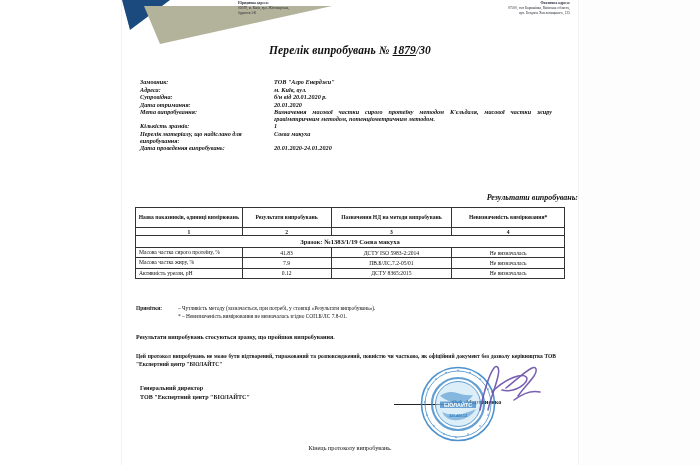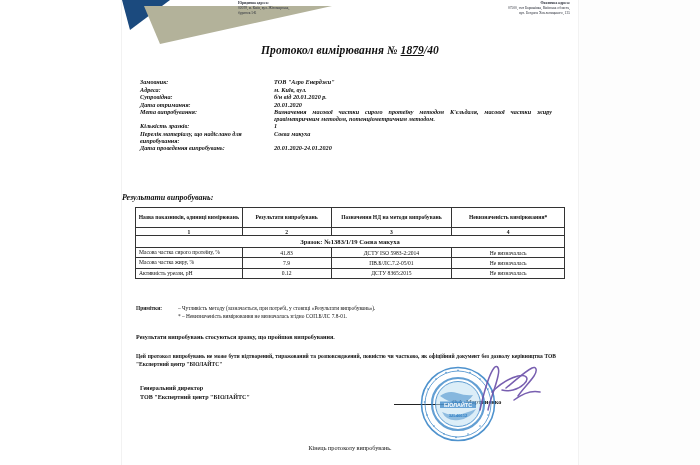--- a/index.html
+++ b/index.html
@@ -93,21 +93,21 @@
     vertical-align: top;
     font-style: italic;
     font-weight: bold;
   }
   .meta-value.justify { text-align: justify; }
   .meta-label.wrap { width: 134px; }
 
   
   #results-title {
     position: absolute; top: 193px; left: 0; width: 456px;
-    text-align: left; font-size: 8px; font-weight: bold;
+    text-align: right; font-size: 8px; font-weight: bold;
     font-style: italic; color: #101010;
   }
 
   
   #results-table {
     position: absolute;
     top: 207px; left: 13px;
     width: 430px;
     border-collapse: collapse;
     font-size: 5.6px;
@@ -197,22 +197,22 @@
       <div>будинок 5-Б</div>
     </div>
     <div class="hdr-right">
       <div class="hdr-name">Фактична адреса:</div>
       <div>07500, смт Баришівка, Київська область,</div>
       <div>вул. Богдана Хмельницького, 135</div>
     </div>
   </div>
 
   <div id="doc-title">
-    <span>Протокол вимірювання №</span>
-    <span class="num-underline">1879</span><span>/40</span>
+    <span>Перелік випробувань №</span>
+    <span class="num-underline">1879</span><span>/30</span>
   </div>
 
   <div id="meta-block">
     <div class="meta-row">
       <span class="meta-label">Замовник:</span><span class="meta-value">ТОВ "Агро Енерджи"</span>
     </div>
     <div class="meta-row">
       <span class="meta-label">Адреса:</span><span class="meta-value">м. Київ, вул.</span>
     </div>
     <div class="meta-row">

